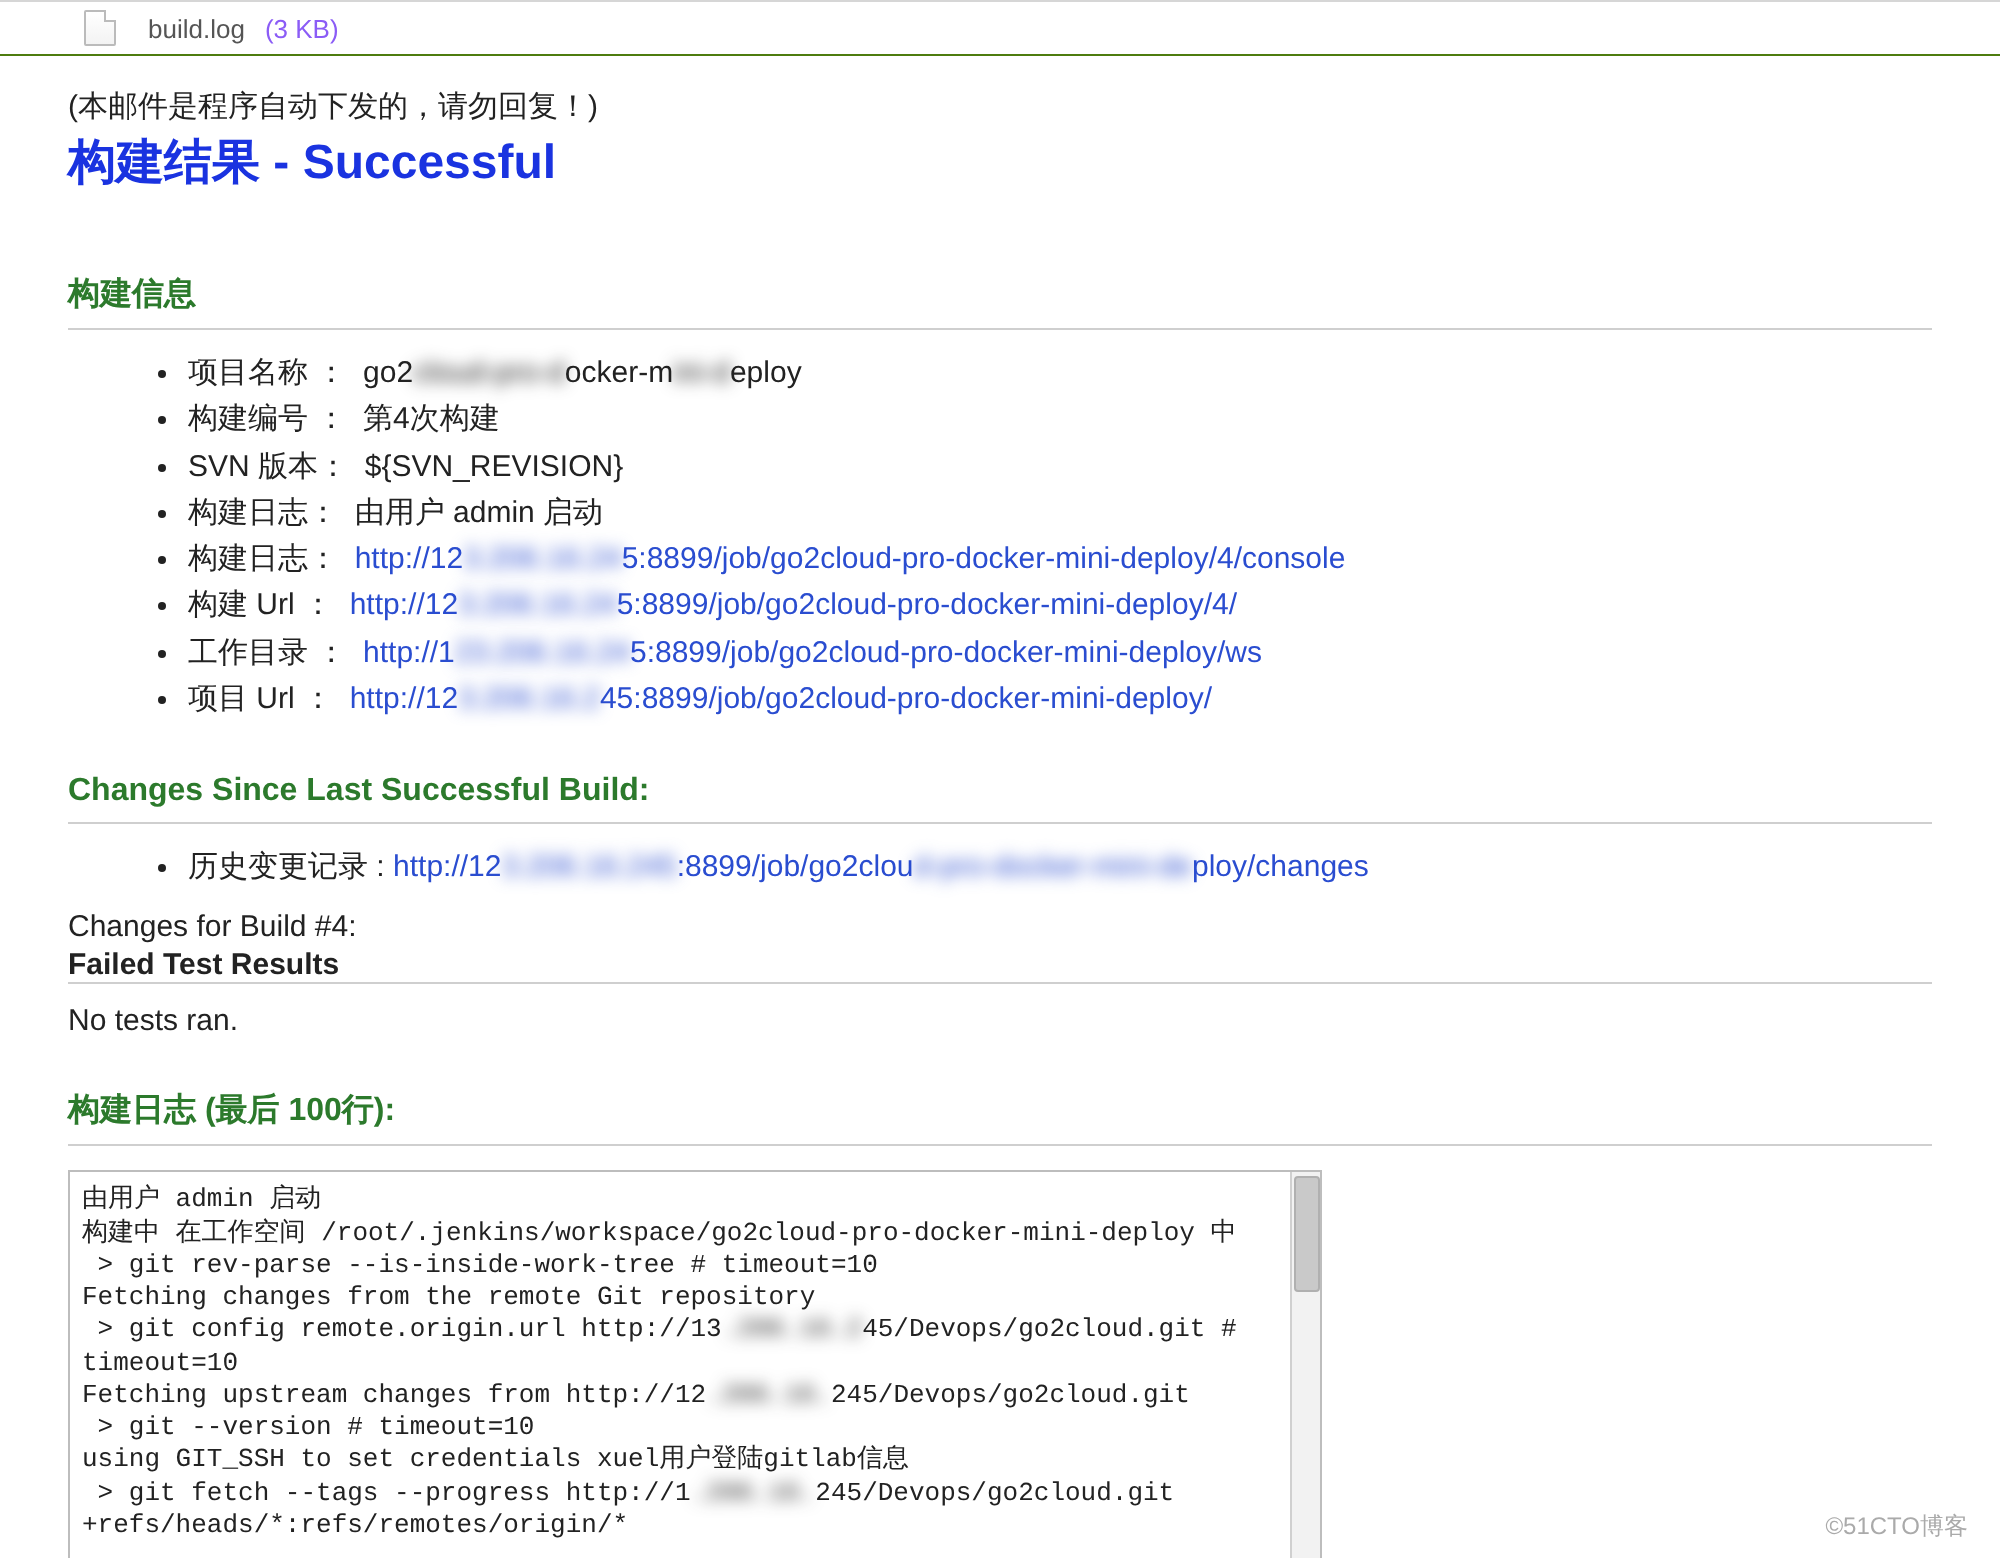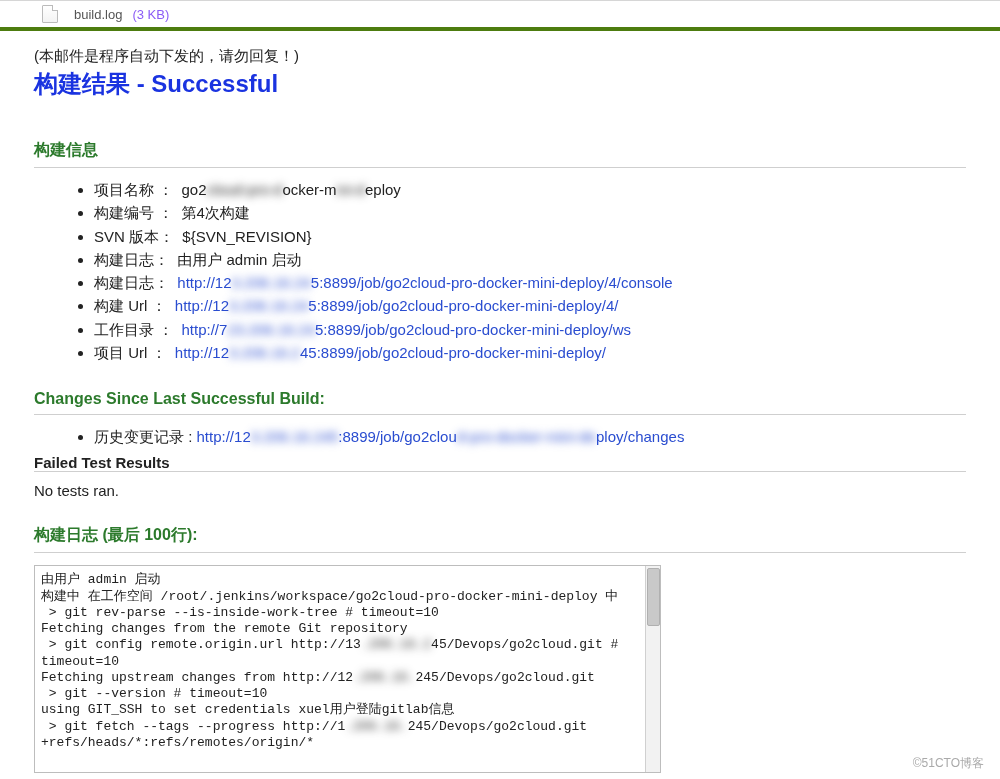--- a/index.html
+++ b/index.html
@@ -9,21 +9,21 @@
     height: 779px;
     font-family: "Microsoft YaHei", "Segoe UI", Arial, sans-serif;
     font-size: 15px;
     color: #222;
     background: #fff;
     overflow: hidden;
     position: relative;
   }
   .attach-bar {
     border-top: 1px solid #d6d6d6;
-    border-bottom: 4px solid #4d7c0f;
+    border-bottom: 1px solid #4d7c0f;
     padding: 4px 18px 4px 42px;
     color: #666;
     font-size: 13px;
     display: flex;
     align-items: center;
     gap: 10px;
   }
   .file-icon {
     width: 14px; height: 16px;
     border: 1px solid #bbb;
@@ -157,37 +157,38 @@
     <li>
       <span>构建日志：</span>&nbsp;
       <a><span>http://12</span><span class="blur">3.206.16.24</span><span>5:8899/job/go2cloud-pro-docker-mini-deploy/4/console</span></a>
     </li>
     <li>
       <span>构建  Url ：</span>&nbsp;
       <a><span>http://12</span><span class="blur">3.206.16.24</span><span>5:8899/job/go2cloud-pro-docker-mini-deploy/4/</span></a>
     </li>
     <li>
       <span>工作目录 ：</span>&nbsp;
-      <a><span>http://7</span><span class="blur">23.206.16.24</span><span>5:8899/job/go2cloud-pro-docker-mini-deploy/ws</span></a>
+      <a><span>http://1</span><span class="blur">23.206.16.24</span><span>5:8899/job/go2cloud-pro-docker-mini-deploy/ws</span></a>
     </li>
     <li>
       <span>项目  Url ：</span>&nbsp;
       <a><span>http://12</span><span class="blur">3.206.16.2</span><span>45:8899/job/go2cloud-pro-docker-mini-deploy/</span></a>
     </li>
   </ul>
 
   <h3 class="section">Changes Since Last Successful Build:</h3>
   <hr>
   <ul>
     <li>
       <span>历史变更记录 :</span>
       <a><span>http://12</span><span class="blur">3.206.16.245</span><span>:8899/job/go2clou</span><span class="blur">d-pro-docker-mini-de</span><span>ploy/changes</span></a>
     </li>
   </ul>
 
+  <div class="plain-block">Changes for Build #4:</div>
   <div class="bold">Failed Test Results</div>
   <hr>
   <div style="margin:6px 0 22px 0">No tests ran.</div>
 
   <h3 class="section">构建日志 (最后 100行):</h3>
   <hr>
 
   <div class="log-wrap">
     <div class="log-inner"><span>由用户 admin 启动</span>
 <span>构建中 在工作空间 /root/.jenkins/workspace/go2cloud-pro-docker-mini-deploy 中</span>

